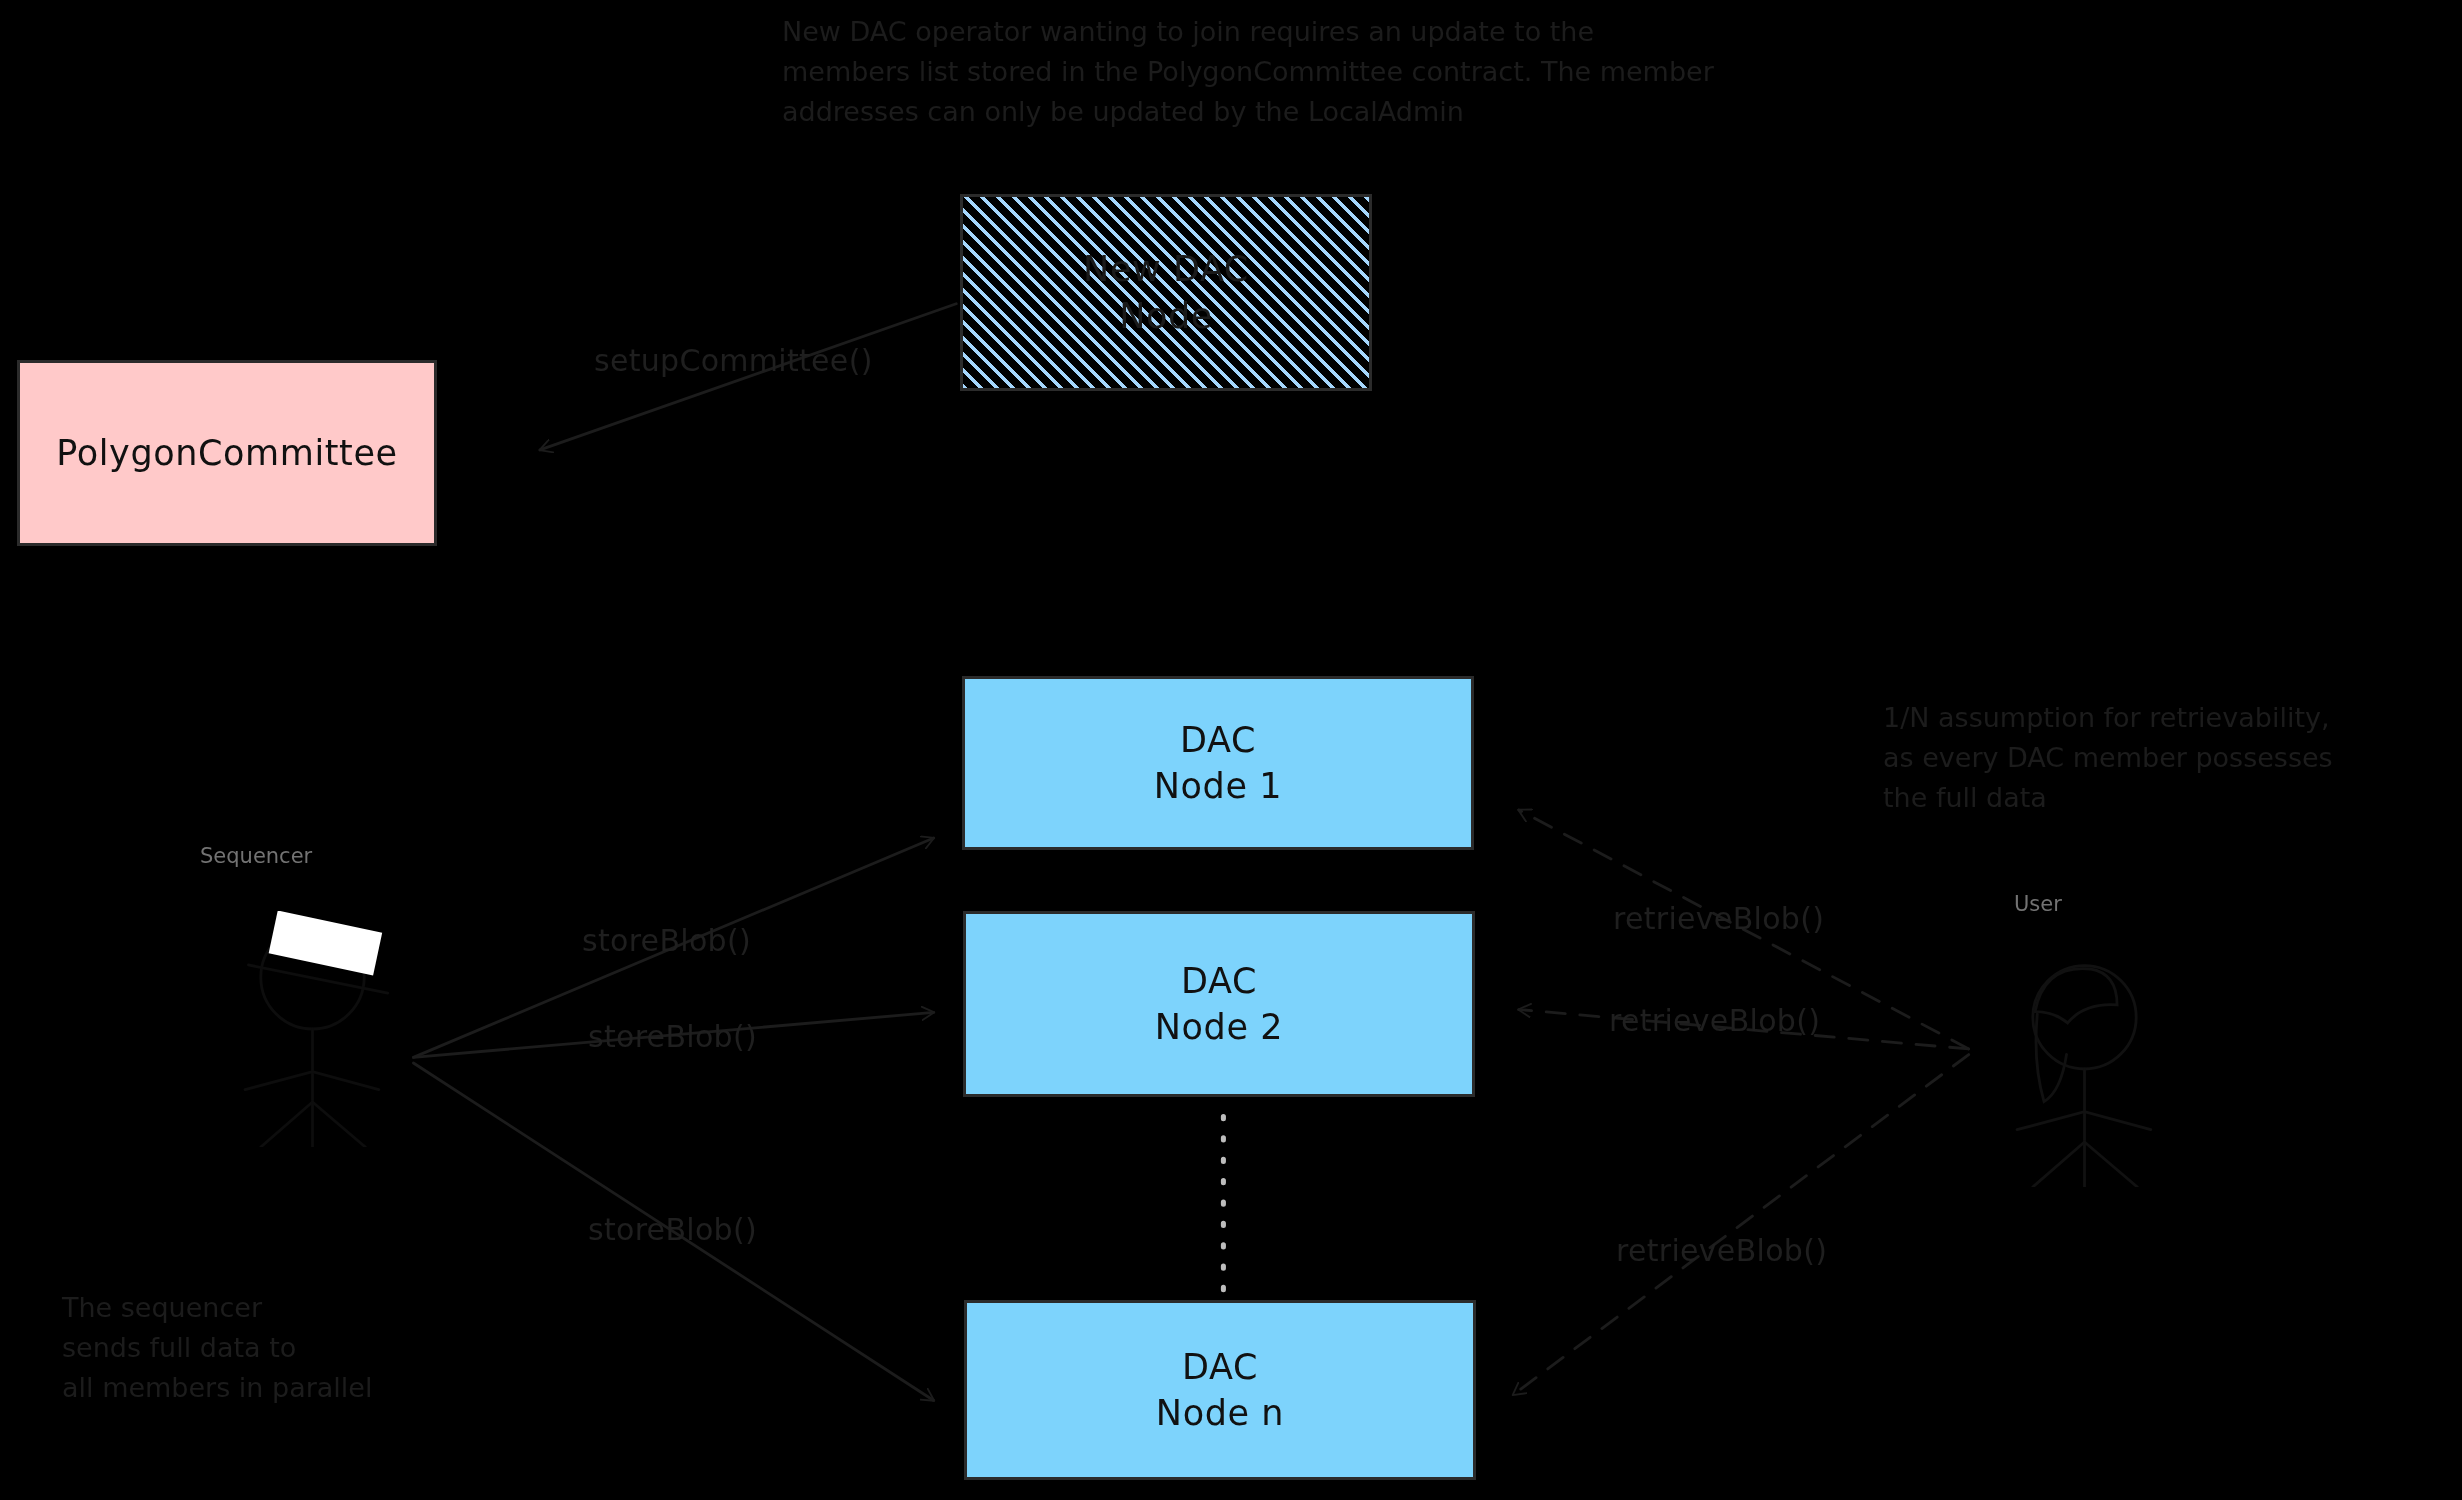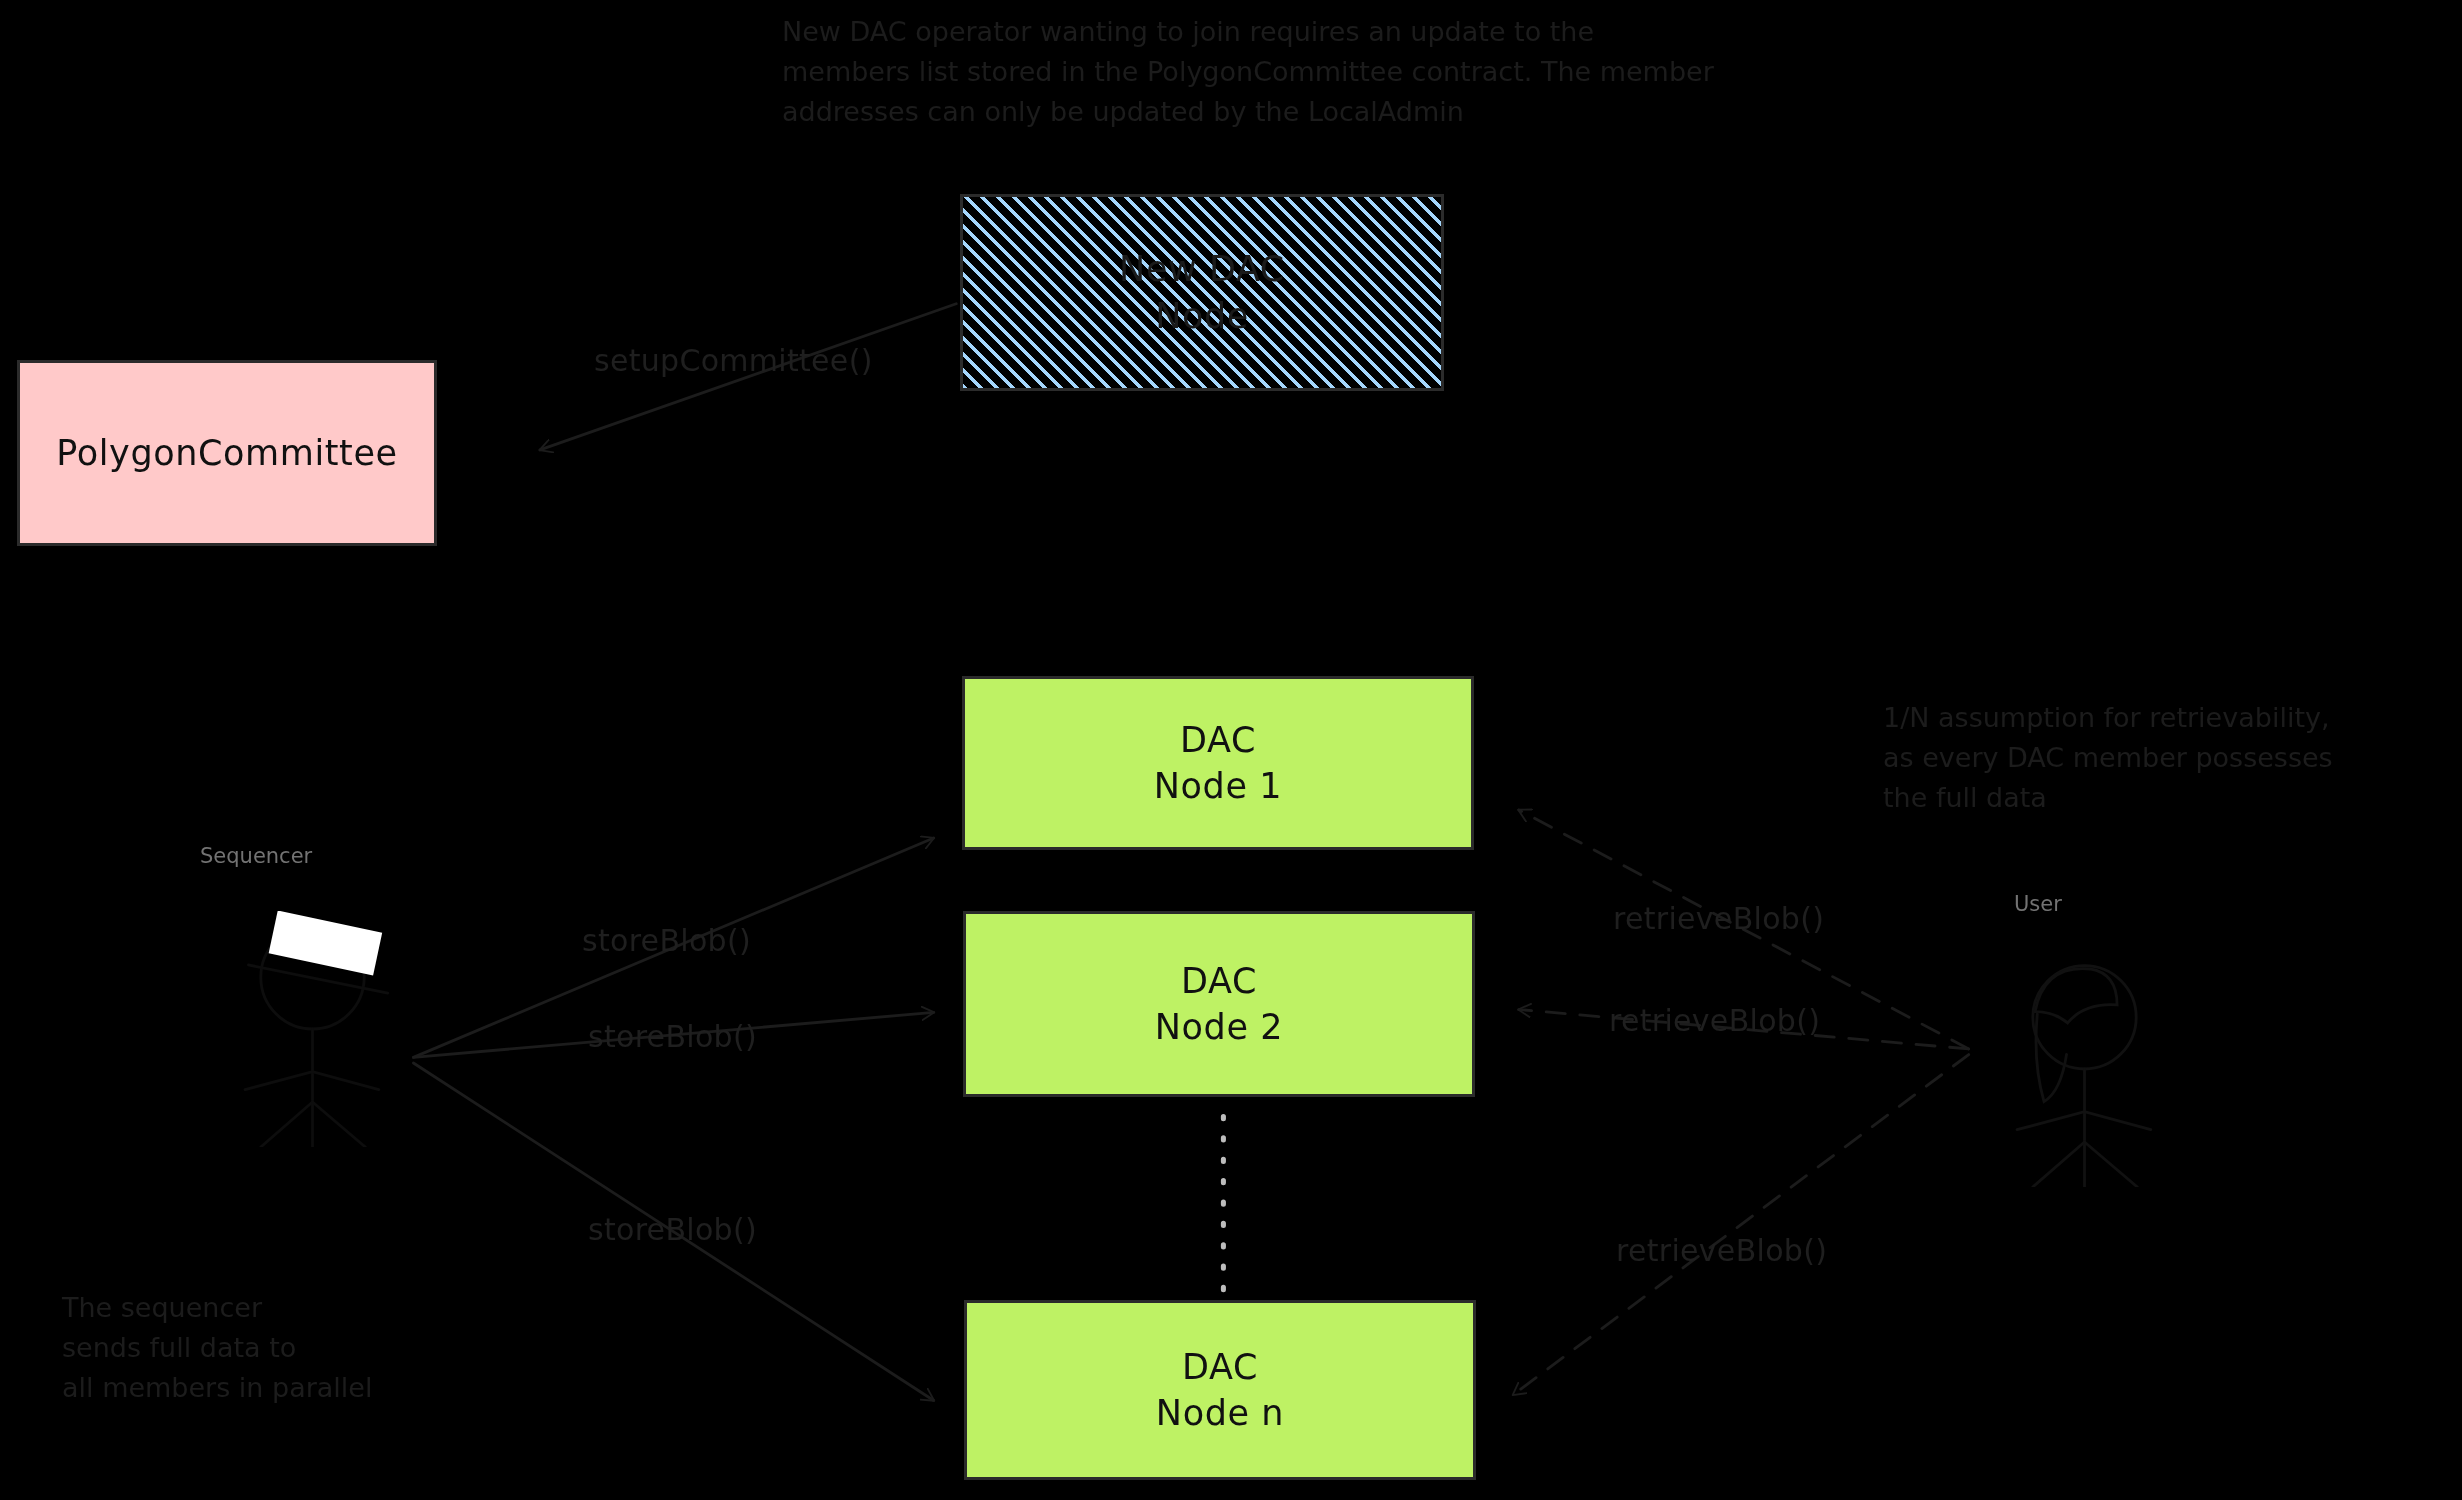--- a/index.html
+++ b/index.html
@@ -37,21 +37,21 @@
   }
   .node-label {
     color: #111111;
     font-family: "DejaVu Sans", sans-serif;
     font-size: 35px;
     line-height: 1.32;
     letter-spacing: 0.6px;
     white-space: pre-line;
   }
   .box-dac {
-    background: #bef264;
+    background: #7dd3fc;
   }
   .box-committee {
     background: #FFC9C9;
   }
   .box-hatched {
     background-color: transparent;
     background-image: repeating-linear-gradient(
         45deg,
         #A5D6FC 0px,
         #A5D6FC 3.4px,
@@ -138,21 +138,21 @@
 addresses can only be updated by the LocalAdmin</div>
 
   <div class="note" style="left:1883px; top:698px; width:551px;">1/N assumption for retrievability,
 as every DAC member possesses
 the full data</div>
 
   <div class="note" style="left:62px; top:1288px; width:428px;">The sequencer
 sends full data to
 all members in parallel</div>
 
-  <div class="node-box box-hatched" style="left:960px; top:194px; width:484px; height:197px;">
+  <div class="node-box box-hatched" style="left:960px; top:194px; width:412px; height:197px;">
     <span class="node-label">New DAC
 Node</span>
   </div>
 
   <div class="node-box box-committee" style="left:17px; top:360px; width:420px; height:186px;">
     <span class="node-label">PolygonCommittee</span>
   </div>
 
   <div class="node-box box-dac" style="left:962px; top:676px; width:512px; height:174px;">
     <span class="node-label">DAC

